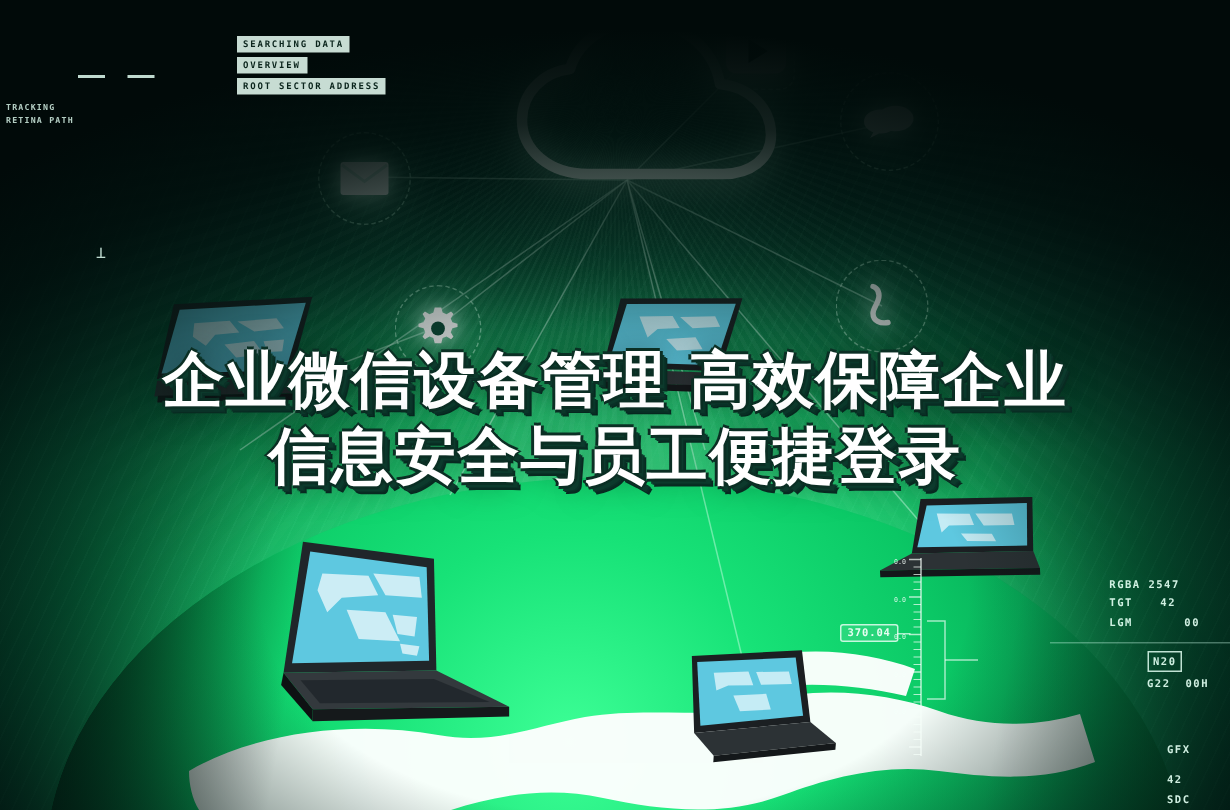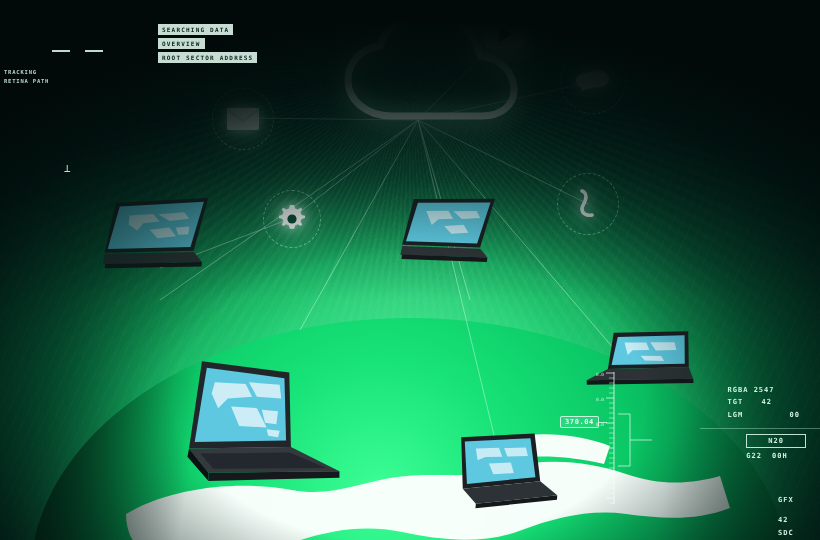--- a/index.html
+++ b/index.html
@@ -170,21 +170,21 @@
     font-size:7px; line-height:1.75; letter-spacing:1px;
     color:rgba(226,255,242,.92); font-weight:bold;
   }
   .p-rgba{ right:20px; top:384px; }
   .p-rgba .row{ display:flex; gap:8px; }
   .p-rgba .row span:first-child{ min-width:26px; }
   .hud-rule{ position:absolute; right:0; top:428px; width:120px; height:1px; background:rgba(210,255,238,.35); }
   .p-n20{ right:14px; top:434px; }
   .p-n20 .boxed{
     display:inline-block; border:1px solid rgba(226,255,242,.85);
-    padding:0 21px; margin-bottom:2px;
+    padding:0 3px; margin-bottom:2px;
   }
   .p-n20 .row{ display:flex; gap:10px; }
   .p-gfx{ right:18px; top:494px; }
   .p-gfx .row{ display:flex; gap:8px;flex-direction:column; }
   .p-gfx .row span:first-child{ min-width:24px; }
 
   
   .ruler{ position:absolute; left:596px; top:372px; width:56px; height:132px; }
   .readout{
     position:absolute; left:560px; top:416px;
@@ -370,20 +370,22 @@
         <path d="M112,20 L150,22 L152,34 L120,33 Z"></path>
         <path d="M96,40 L128,42 L132,50 L102,48 Z"></path>
       </g>
       <path d="M44,58 L170,62 L176,80 L10,74 Z" fill="#2c3235"></path>
       <path d="M10,74 L176,80 L176,87 L10,81 Z" fill="#14181a"></path>
     </g>
   </svg>
 
   <div class="bg-dark-vignette"></div>
 
+  <div class="headline">企业微信设备管理 高效保障企业
+信息安全与员工便捷登录</div>
 
   <div class="hud hud-tags">
     <span class="tag">SEARCHING DATA</span>
     <span class="tag">OVERVIEW</span>
     <span class="tag">ROOT SECTOR ADDRESS</span>
   </div>
 
   <div class="hud hud-tracking" style="white-space:pre-line">TRACKING
 RETINA PATH</div>
 
@@ -394,21 +396,21 @@
   <div class="tee">⊥</div>
 
   <div class="hud-panel p-rgba">
     <div>RGBA 2547</div>
     <div class="row">
       <span>TGT</span>
       <span>42</span>
     </div>
     <div class="row">
       <span>LGM</span>
-      <span style="margin-left:28px">00</span>
+      <span style="margin-left:16px">00</span>
     </div>
   </div>
 
   <div class="hud-rule"></div>
 
   <div class="hud-panel p-n20">
     <span class="boxed">N20</span>
     <div class="row">
       <span>G22</span>
       <span>00H</span>

